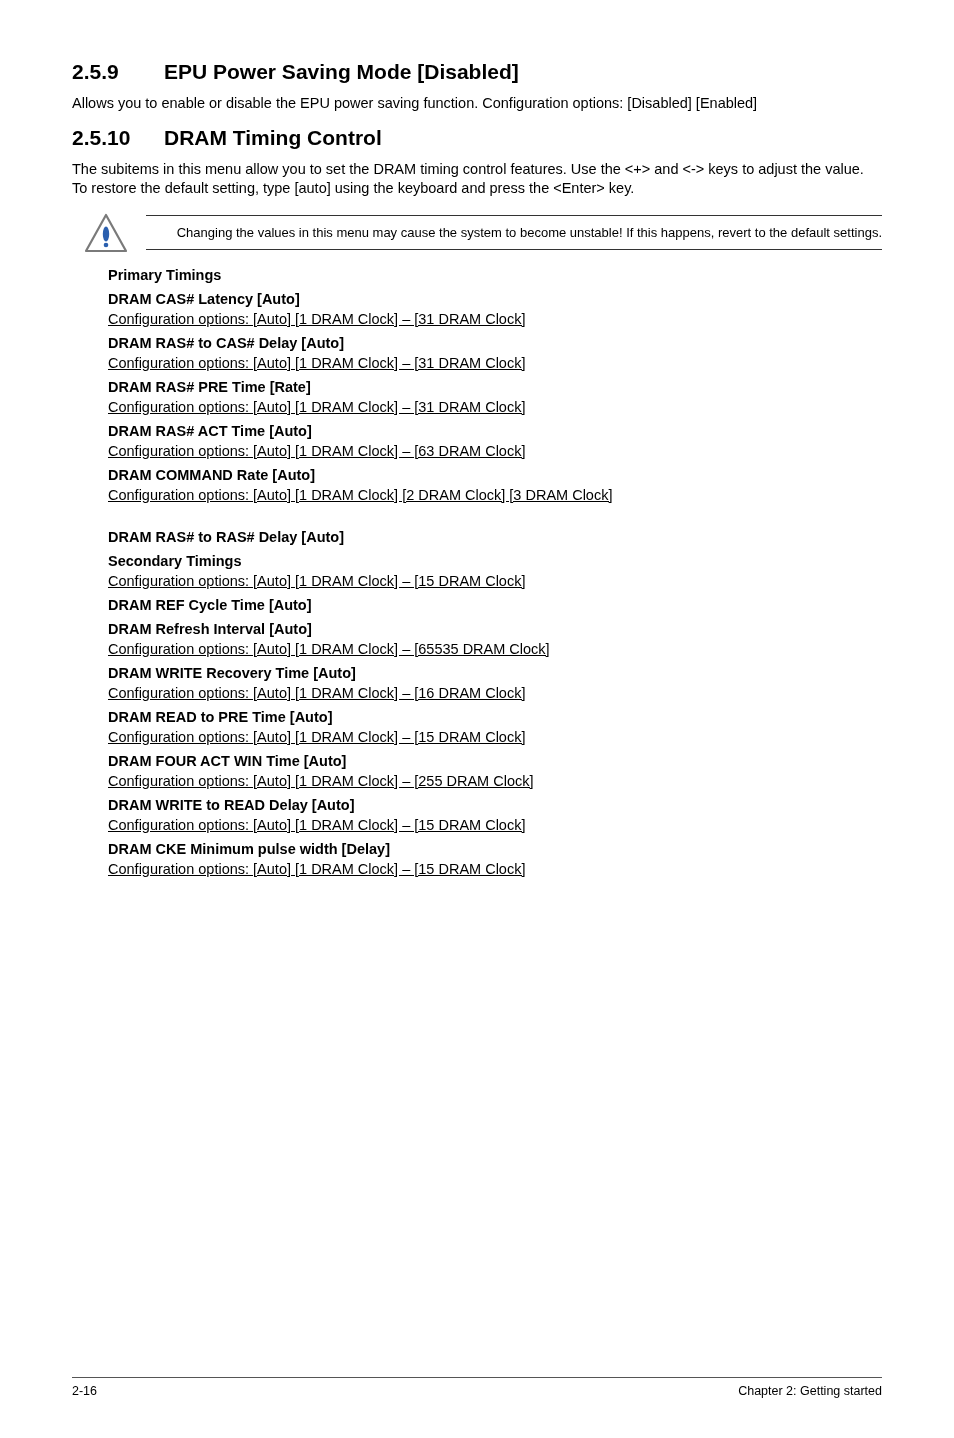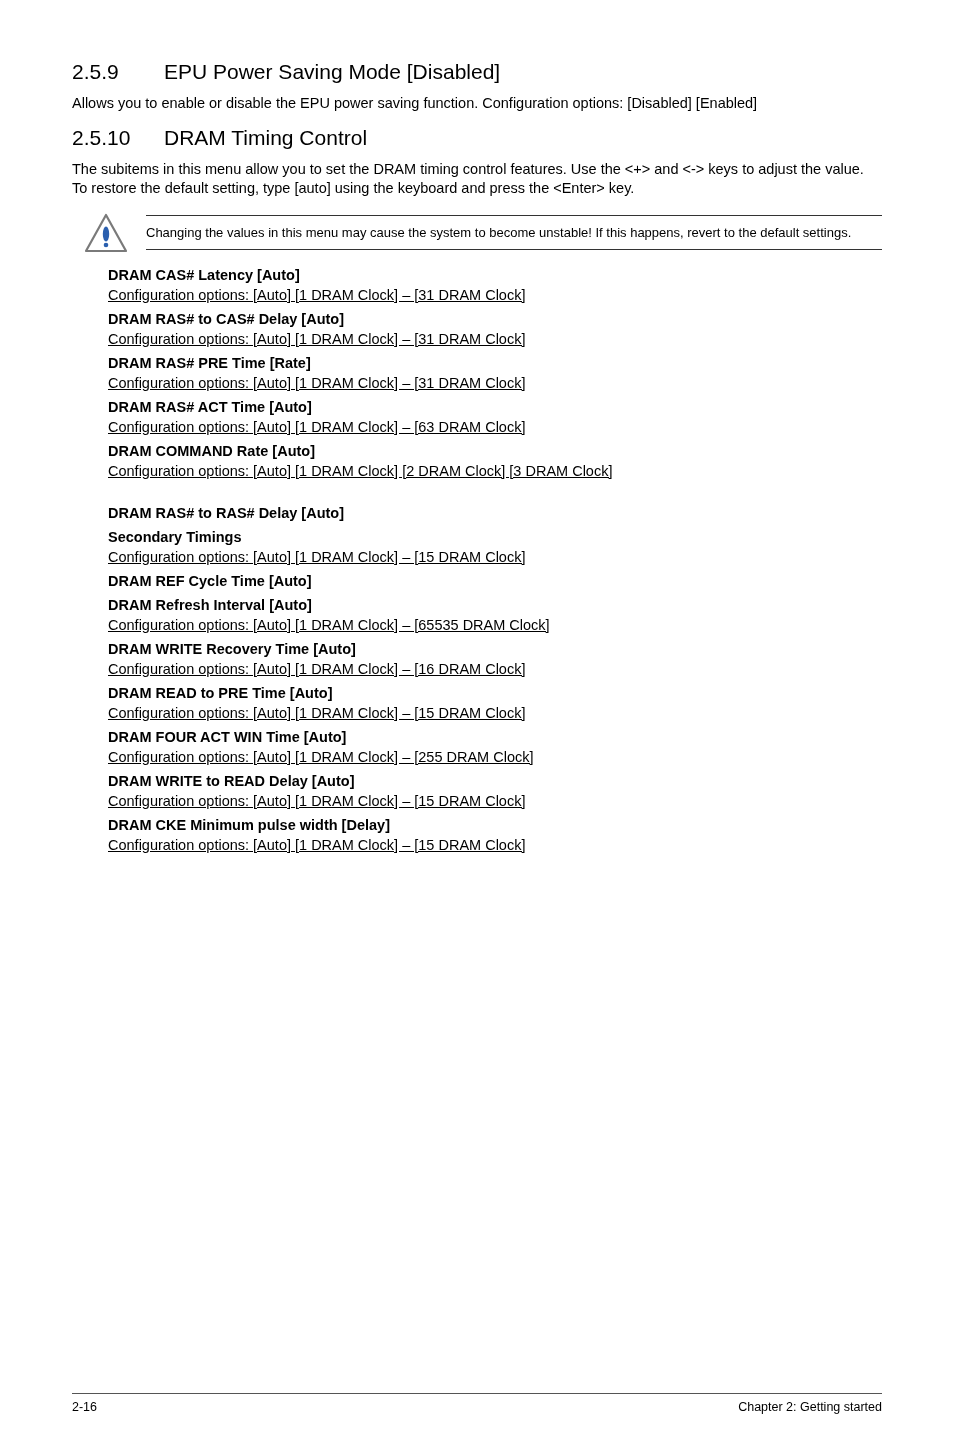--- a/index.html
+++ b/index.html
@@ -7,39 +7,40 @@
     font-family: Arial, Helvetica, sans-serif;
     background: #ffffff;
     color: #000000;
     width: 954px;
     min-height: 1438px;
     padding: 60px 72px 40px 72px;
     position: relative;
   }
   .h2 {
     font-size: 21px;
-    font-weight: normal;
+    font-weight: bold;
     margin-bottom: 10px;
     display: flex;
   }
   .h2-num {
     display: inline-block;
     width: 92px;
     flex-shrink: 0;
   }
   .body-text {
     font-size: 14.5px;
     line-height: 1.35;
     margin-bottom: 12px;
   }
   .caution-row {
     display: flex;
     align-items: center;
     margin: 14px 0 14px 0;
     padding-left: 12px;
+    text-align: right;
   }
   .caution-icon {
     width: 44px;
     height: 40px;
     flex-shrink: 0;
     margin-right: 18px;
   }
   .caution-text-wrap {
     border-top: 1px solid #333;
     border-bottom: 1px solid #333;
@@ -62,21 +63,21 @@
   .cfg {
     font-size: 14.5px;
     margin-bottom: 4px;
     text-decoration: underline;
   }
   .section-gap {
     height: 14px;
   }
   .footer {
     position: absolute;
-    bottom: 24px;
+    bottom: 40px;
     left: 72px;
     right: 72px;
     border-top: 1px solid #555;
     padding-top: 6px;
     display: flex;
     justify-content: space-between;
     font-size: 12.5px;
   }
 </style>
 </head>
@@ -99,20 +100,21 @@
     <polygon points="22,2 42,38 2,38" fill="none" stroke="#7a7a7a" stroke-width="2.2" stroke-linejoin="round"></polygon>
     <ellipse cx="22" cy="21" rx="3.2" ry="7.5" fill="#2a5fae"></ellipse>
     <circle cx="22" cy="32" r="2.3" fill="#2a5fae"></circle>
   </svg>
   <div class="caution-text-wrap">
     <p class="caution-text">Changing the values in this menu may cause the system to become unstable! If this happens, revert to the default settings.</p>
   </div>
 </div>
 
 <div class="sub-block">
+  <p class="bold">Primary Timings</p>
 
   <p class="bold">DRAM CAS# Latency [Auto]</p>
   <p class="cfg">Configuration options: [Auto] [1 DRAM Clock] – [31 DRAM Clock]</p>
 
   <p class="bold">DRAM RAS# to CAS# Delay [Auto]</p>
   <p class="cfg">Configuration options: [Auto] [1 DRAM Clock] – [31 DRAM Clock]</p>
 
   <p class="bold">DRAM RAS# PRE Time [Rate]</p>
   <p class="cfg">Configuration options: [Auto] [1 DRAM Clock] – [31 DRAM Clock]</p>
 

